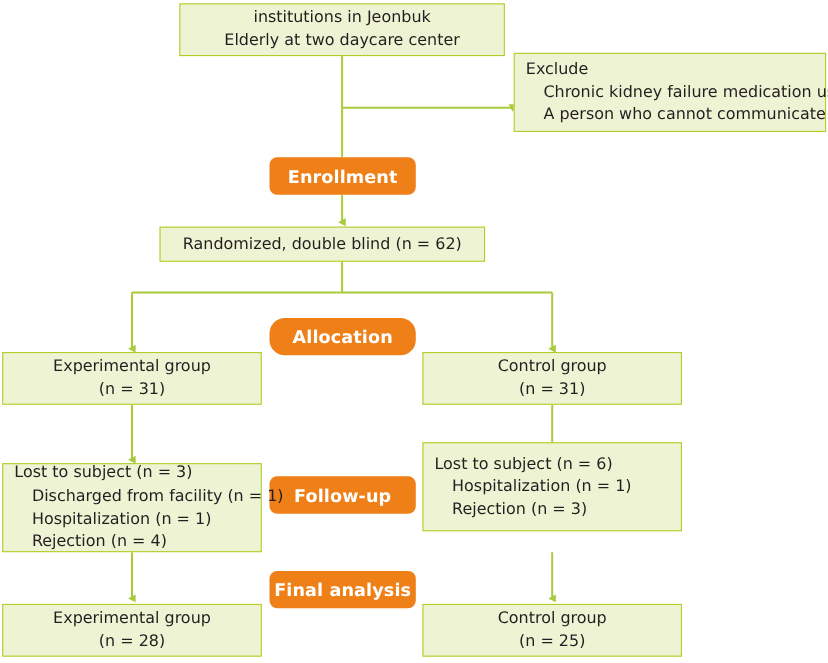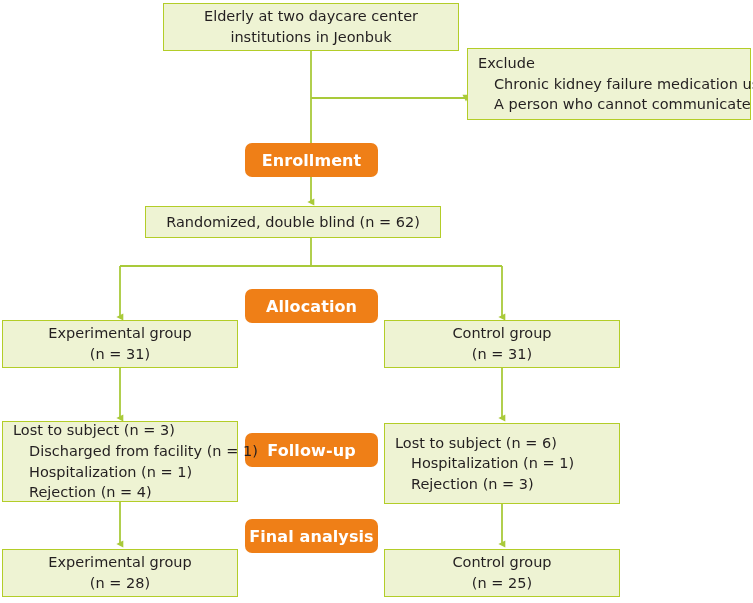--- a/index.html
+++ b/index.html
@@ -94,39 +94,39 @@
 
       <path d="M120,368 L120,418" marker-end="url(#arrow)"></path>
       <path d="M502,368 L502,418" marker-end="url(#arrow)"></path>
 
       <path d="M120,502 L120,544" marker-end="url(#arrow)"></path>
       <path d="M502,502 L502,544" marker-end="url(#arrow)"></path>
     </g>
   </svg>
 
   <div class="node center" style="left:163px; top:3px; width:296px; height:48px;">
+    <div class="line">institutions in Jeonbuk</div>
     <div class="line">Elderly at two daycare center</div>
-    <div class="line">institutions in Jeonbuk</div>
   </div>
 
   <div class="node left" style="left:467px; top:48px; width:284px; height:72px;">
     <div class="line">Exclude</div>
     <div class="line indent">Chronic kidney failure medication user</div>
     <div class="line indent">A person who cannot communicate</div>
   </div>
 
   <div class="stage" style="left:245px; top:143px; width:133px; height:34px;">
     <span>Enrollment</span>
   </div>
 
   <div class="node center" style="left:145px; top:206px; width:296px; height:32px;">
     <div class="line">Randomized, double blind (n = 62)</div>
   </div>
 
-  <div class="stage" style="left:245px; top:289px; width:133px; height:34px;">
+  <div class="stage" style="left:245px; top:289px; width:133px; height:34px;border-radius:14px;">
     <span>Allocation</span>
   </div>
 
   <div class="node center" style="left:2px; top:320px; width:236px; height:48px;">
     <div class="line">Experimental group</div>
     <div class="line">(n = 31)</div>
   </div>
 
   <div class="node center" style="left:384px; top:320px; width:236px; height:48px;">
     <div class="line">Control group</div>
@@ -137,21 +137,21 @@
     <span>Follow-up</span>
   </div>
 
   <div class="node left" style="left:2px; top:421px; width:236px; height:81px;">
     <div class="line">Lost to subject (n = 3)</div>
     <div class="line indent">Discharged from facility (n = 1)</div>
     <div class="line indent">Hospitalization (n = 1)</div>
     <div class="line indent">Rejection (n = 4)</div>
   </div>
 
-  <div class="node left" style="left:384px; top:423px; width:236px; height:81px;">
+  <div class="node left" style="left:384px; top:402px; width:236px; height:81px;">
     <div class="line">Lost to subject (n = 6)</div>
     <div class="line indent">Hospitalization (n = 1)</div>
     <div class="line indent">Rejection (n = 3)</div>
   </div>
 
   <div class="stage" style="left:245px; top:519px; width:133px; height:34px;">
     <span>Final analysis</span>
   </div>
 
   <div class="node center" style="left:2px; top:549px; width:236px; height:48px;">

